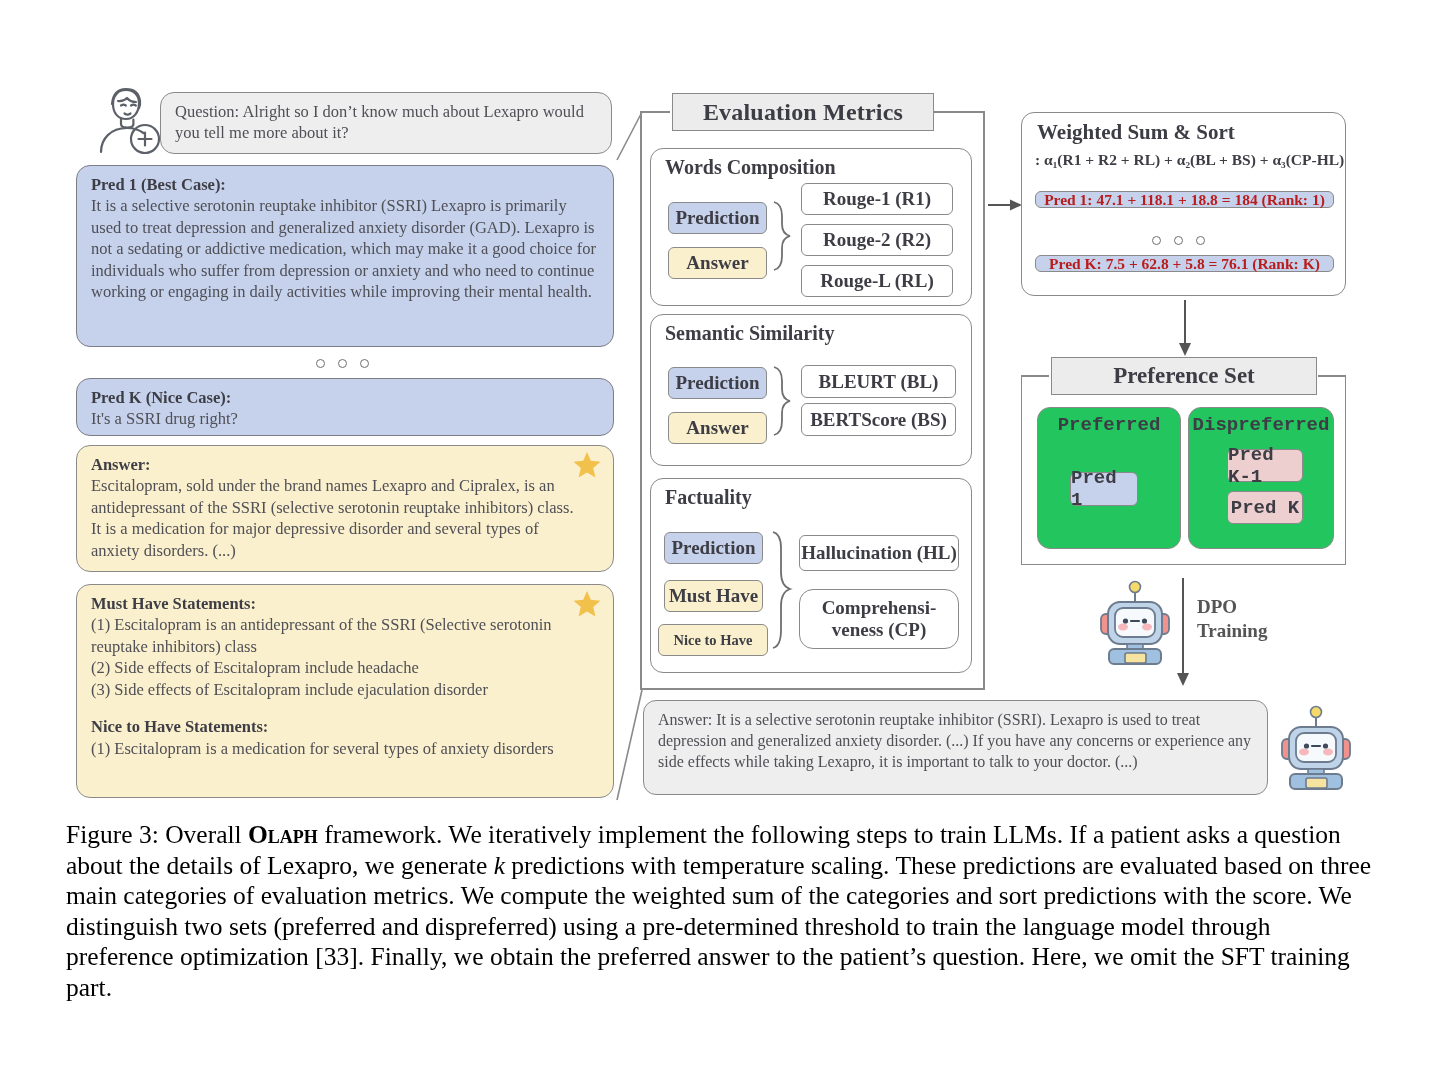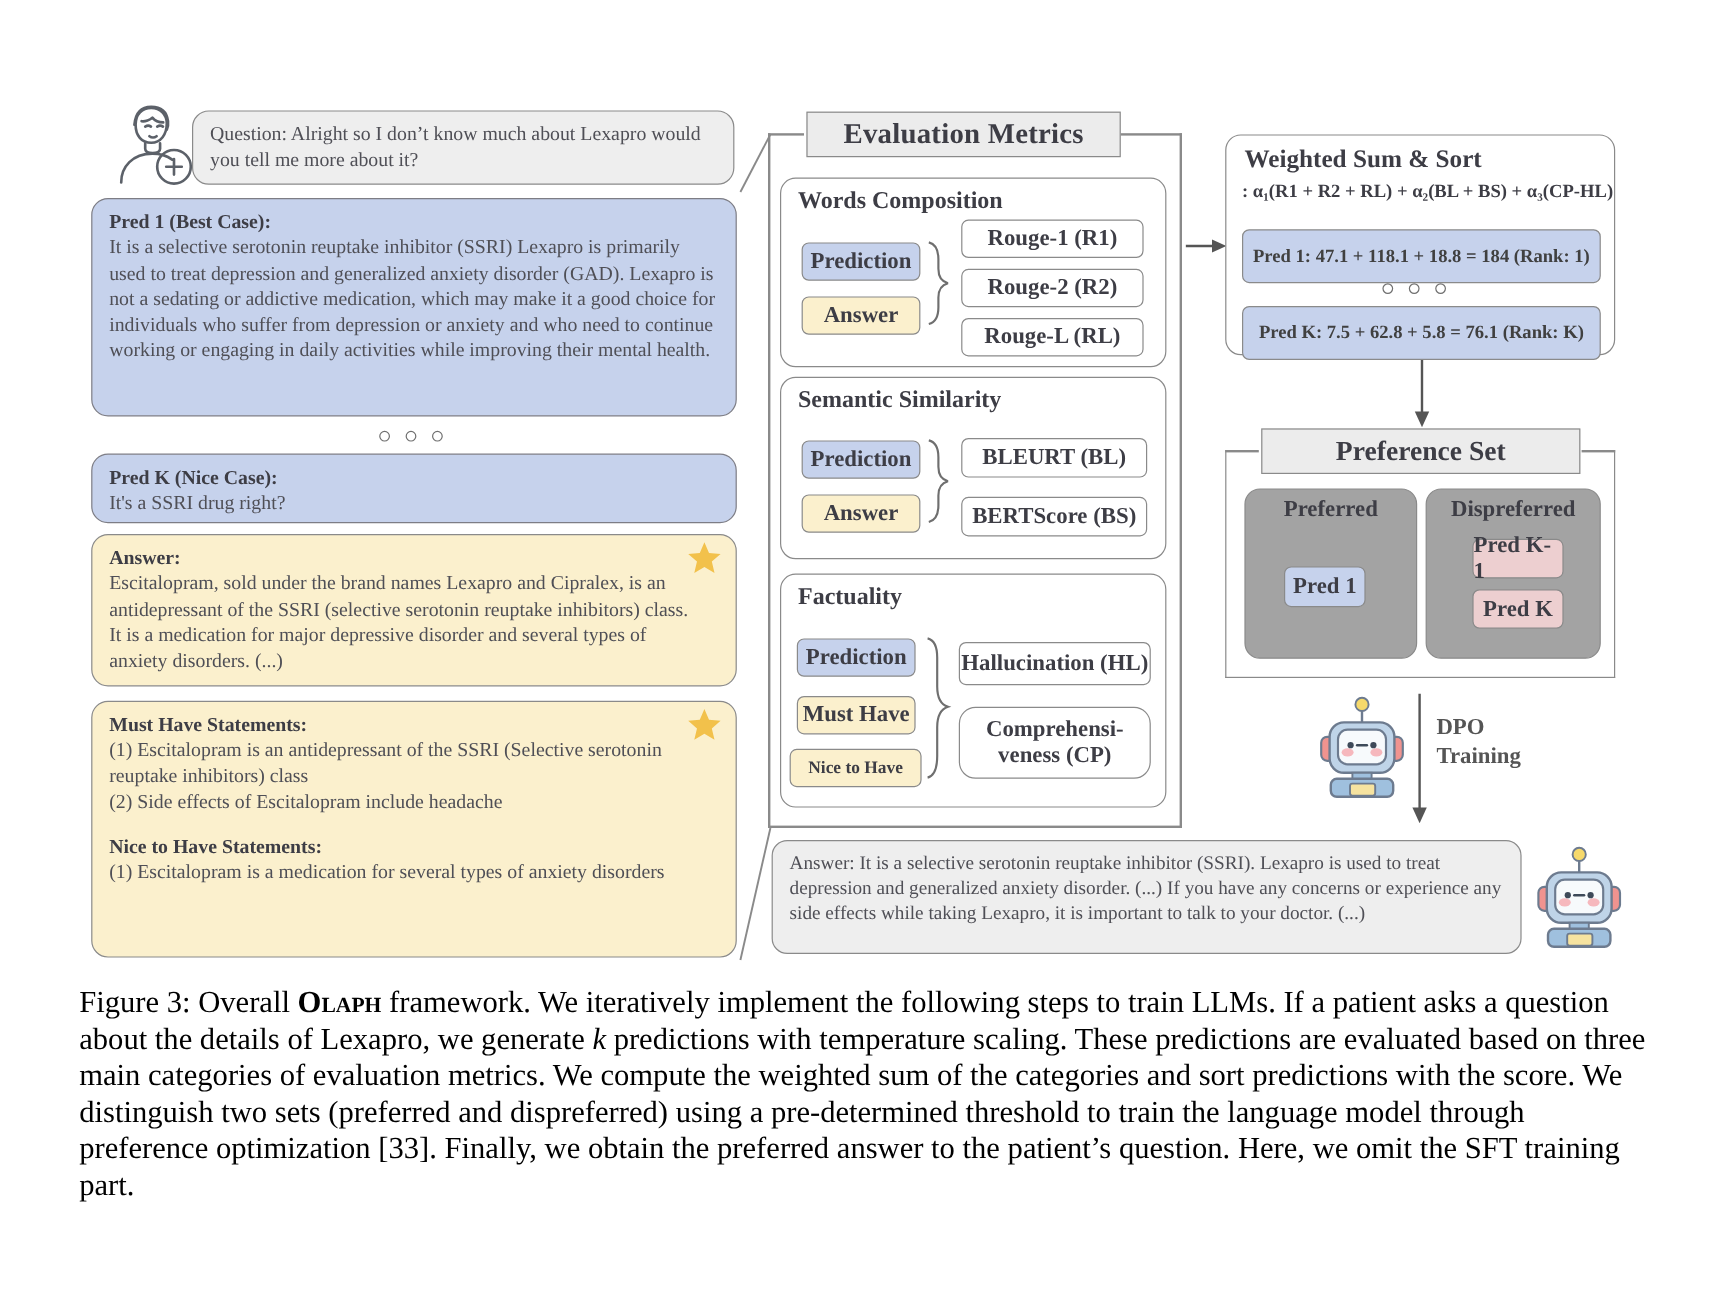--- a/index.html
+++ b/index.html
@@ -78,40 +78,40 @@
   .chip.pink  { background:#edcfd0; }
 
   
   .ws-card {
     position:absolute; left:1021px; top:112px; width:325px; height:184px;
     border:1.6px solid #8a8a8a; border-radius:13px; background:#ffffff;
   }
   .ws-title { position:absolute; left:15px; top:7px; font-weight:bold; font-size:21px; color:#3d3d45; }
   .ws-formula { position:absolute; left:13px; top:38px; font-weight:bold; font-size:15.5px; color:#3d3d45; white-space:nowrap; }
   .ws-pred {
-    position:absolute; left:13px; width:299px; height:45px;
+    position:absolute; left:13px; width:299px; height:17px;
     background:#c6d2ec; border:1.6px solid #8a8a8a; border-radius:6px;
     display:flex; align-items:center; justify-content:center;
-    font-weight:bold; font-size:15.5px; color:#404040; white-space:nowrap;
+    font-weight:bold; font-size:15.5px; color:#b91c1c; white-space:nowrap;
   }
 
   .pref-frame {
     position:absolute; left:1021px; top:375px; width:325px; height:190px;
     border:1.6px solid #8a8a8a; border-top:none;
   }
   .pref-top-l { position:absolute; left:1021px; top:375px; width:28px; height:1.6px; background:#8a8a8a; }
   .pref-top-r { position:absolute; left:1318px; top:375px; width:28px; height:1.6px; background:#8a8a8a; }
   .pref-title {
     position:absolute; left:1051px; top:357px; width:266px; height:38px;
     background:#ececec; border:1.6px solid #8a8a8a;
     display:flex; align-items:center; justify-content:center;
     font-weight:bold; font-size:23px; color:#3d3d45;
   }
   .pref-sub {
-    position:absolute; border:1.6px solid #8a8a8a; border-radius:13px; background:#a3a3a3;
+    position:absolute; border:1.6px solid #8a8a8a; border-radius:13px; background:#22c55e;font-family:Liberation Mono, monospace;
   }
   .pref-sub .ps-title {
     position:absolute; left:0; right:0; top:6px; text-align:center;
     font-weight:bold; font-size:19px; color:#3d3d45;
   }
 
   .dpo-label {
     position:absolute; left:1197px; top:595px;
     font-weight:bold; font-size:19px; line-height:1.25; color:#555;
   }
@@ -181,20 +181,21 @@
   <div class="star" style="left:572px; top:450px;">
     <svg viewBox="0 0 32 32" width="30" height="30">
       <polygon points="16,2 20.1,11.5 30.4,12.4 22.6,19.2 25,29.3 16,23.9 7,29.3 9.4,19.2 1.6,12.4 11.9,11.5" fill="#f2c14b"></polygon>
     </svg>
   </div>
 
   <div class="bubble yellow" style="left:76px; top:584px; width:538px; height:214px;">
     <div class="lbl">Must Have Statements:</div>
     <div style="padding-right:20px;">(1) Escitalopram is an antidepressant of the SSRI (Selective serotonin reuptake inhibitors) class</div>
     <div>(2) Side effects of Escitalopram include headache</div>
+    <div>(3) Side effects of Escitalopram include ejaculation disorder</div>
     <div style="height:16px;"></div>
     <div class="lbl">Nice to Have Statements:</div>
     <div style="padding-right:20px;">(1) Escitalopram is a medication for several types of anxiety disorders</div>
   </div>
   <div class="star" style="left:572px; top:589px;">
     <svg viewBox="0 0 32 32" width="30" height="30">
       <polygon points="16,2 20.1,11.5 30.4,12.4 22.6,19.2 25,29.3 16,23.9 7,29.3 9.4,19.2 1.6,12.4 11.9,11.5" fill="#f2c14b"></polygon>
     </svg>
   </div>
 
@@ -224,21 +225,21 @@
   </div>
 
   <div class="metric-card" style="left:650px; top:314px; width:322px; height:152px;">
     <div class="mc-title">Semantic Similarity</div>
     <div class="chip blue" style="left:17px; top:52px; width:99px; height:32px;">Prediction</div>
     <div class="chip yellow" style="left:17px; top:97px; width:99px; height:32px;">Answer</div>
     <svg style="position:absolute; left:120px; top:49px; width:22px; height:84px;">
       <path d="M3 3 q8 2 8 14 v8 q0 10 8 12 q-8 2 -8 12 v8 q0 12 -8 14" fill="none" stroke="#6f6f6f" stroke-width="1.8"></path>
     </svg>
     <div class="chip white" style="left:150px; top:50px; width:155px; height:33px;">BLEURT (BL)</div>
-    <div class="chip white" style="left:150px; top:99px; width:155px; height:33px;">BERTScore (BS)</div>
+    <div class="chip white" style="left:150px; top:88px; width:155px; height:33px;">BERTScore (BS)</div>
   </div>
 
   <div class="metric-card" style="left:650px; top:478px; width:322px; height:195px;">
     <div class="mc-title">Factuality</div>
     <div class="chip blue" style="left:13px; top:53px; width:99px; height:32px;">Prediction</div>
     <div class="chip yellow" style="left:13px; top:101px; width:99px; height:32px;">Must Have</div>
     <div class="chip yellow" style="left:7px; top:145px; width:110px; height:32px; font-size:14.5px;">Nice to Have</div>
     <svg style="position:absolute; left:118px; top:50px; width:24px; height:130px;">
       <path d="M4 3 q8 2 8 16 v24 q0 14 9 17 q-9 3 -9 17 v24 q0 16 -8 18" fill="none" stroke="#6f6f6f" stroke-width="1.8"></path>
     </svg>

